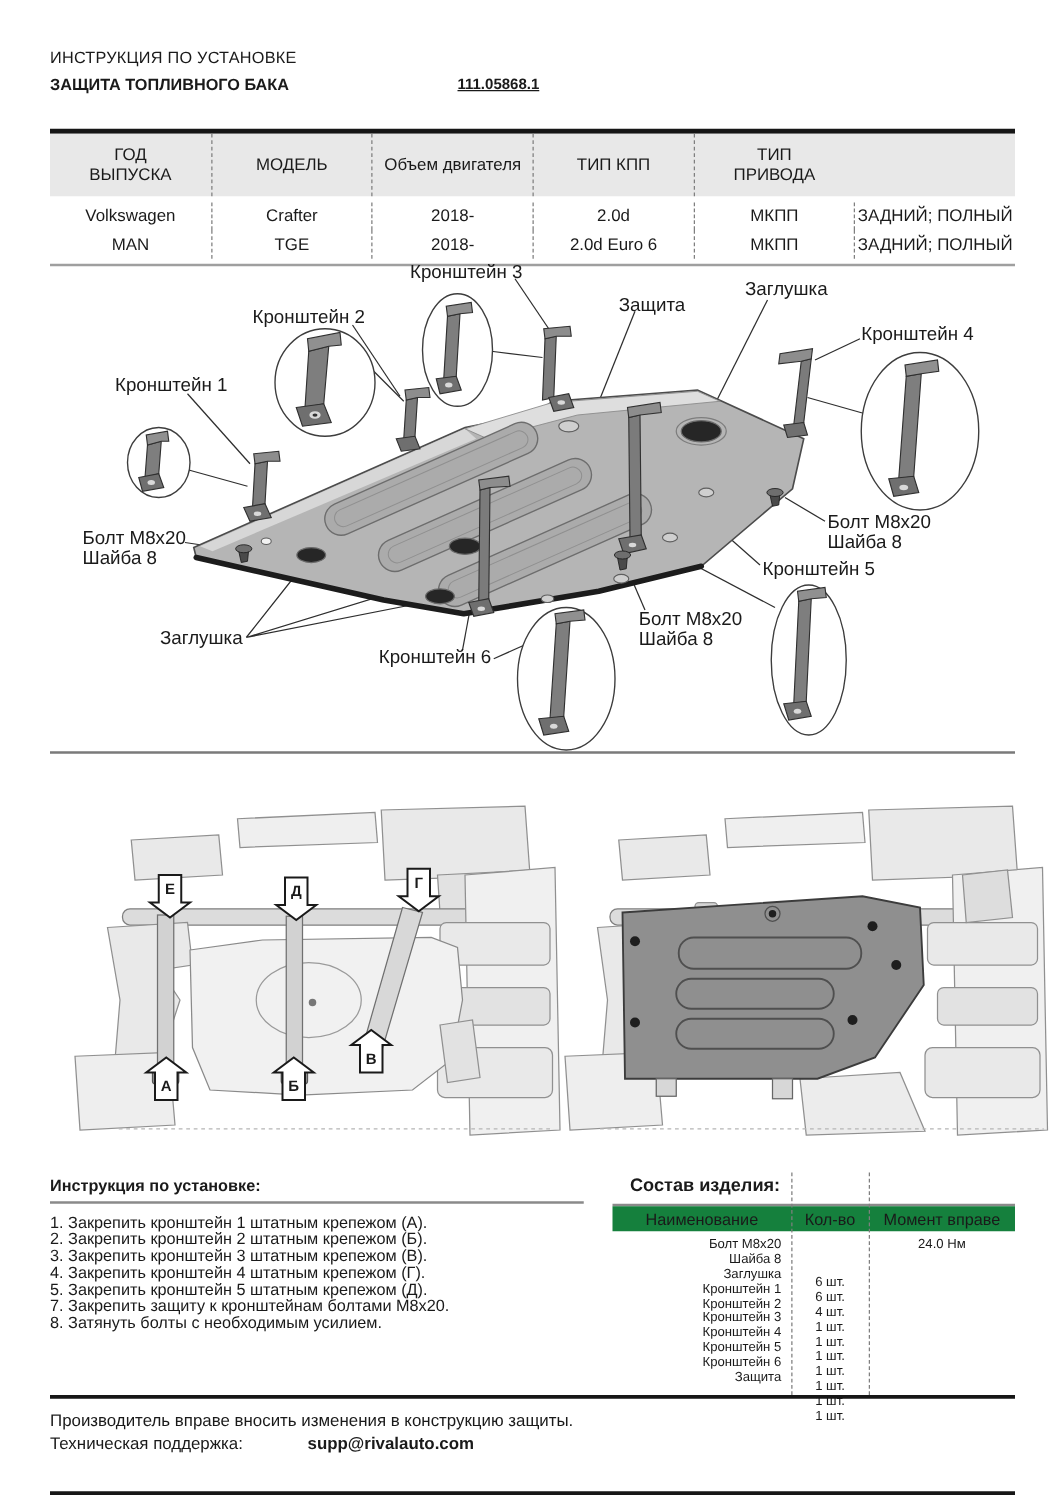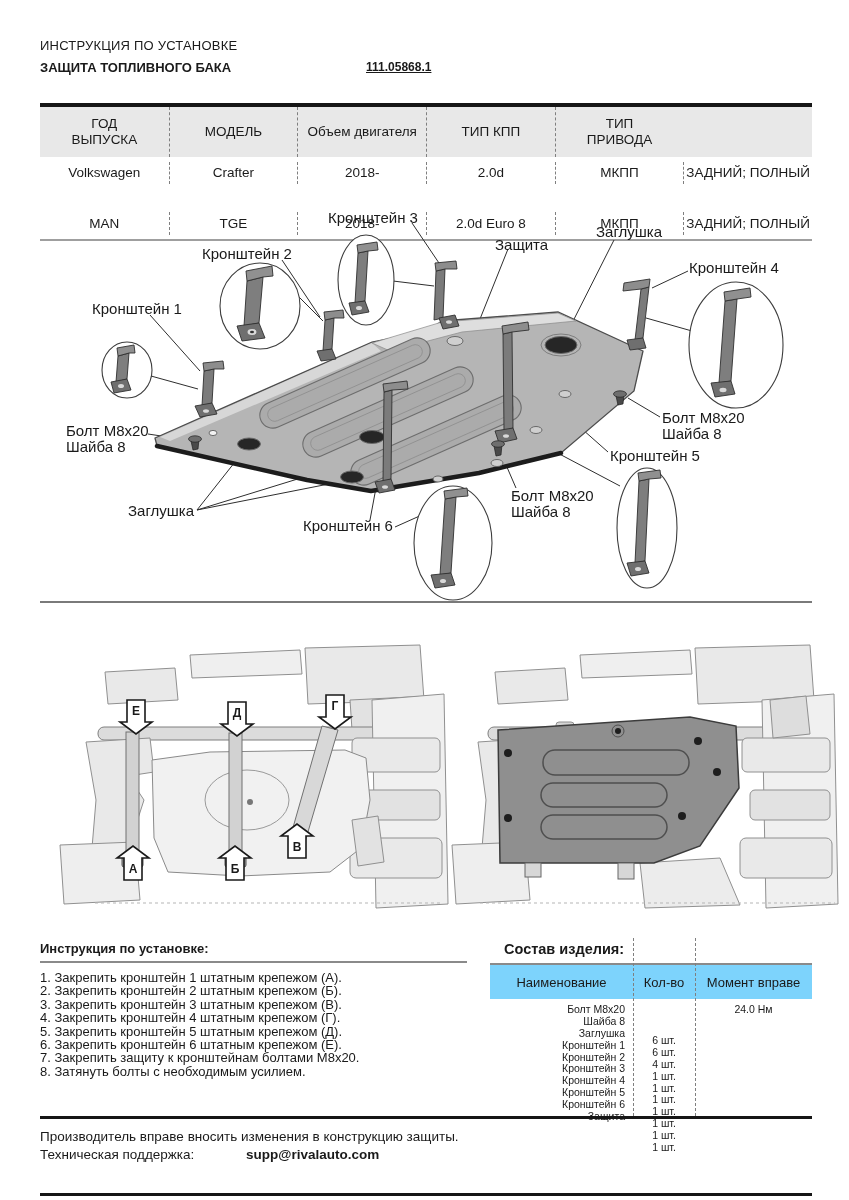--- a/index.html
+++ b/index.html
@@ -31,21 +31,21 @@
 
   
   .ins-title{left:40px;top:941px;font-size:13px;font-weight:bold;}
   .ins-rule{left:40px;top:961px;width:427px;height:2px;background:#8a8a8a;}
   .ins-list{left:40px;top:971px;width:440px;font-size:13px;line-height:13.4px;}
   .ins-item{white-space:nowrap;}
 
   
   .parts-title{left:504px;top:941px;font-size:14.5px;font-weight:bold;}
   .parts{left:490px;top:963px;width:322px;border-top:2.5px solid #8a8a8a;}
-  .p-head{display:grid;grid-template-columns:143px 62px 117px;background:#7dd3fc;height:34px;}
+  .p-head{display:grid;grid-template-columns:143px 62px 117px;background:#15803d;height:20px;}
   .p-head div{display:flex;align-items:center;justify-content:center;font-size:13px;}
   .p-body{margin-top:5px;}
   .p-row{display:grid;grid-template-columns:143px 62px 117px;height:11.9px;font-size:10.5px;line-height:11.9px;}
   .p-name{text-align:right;padding-right:8px;}
   .p-qty{text-align:center;margin-top:31px;}
   .p-torque{text-align:center;}
   .dashv{position:absolute;width:0;border-left:1px dashed #7f7f7f;}
 
   
   .f-line1{left:40px;top:1129px;font-size:13.5px;}
@@ -75,25 +75,25 @@
 ПРИВОДА</span></div>
     </div>
     <div class="fit-row fit-body" style="padding-top:5px;">
       <div class="fit-cell">Volkswagen</div>
       <div class="fit-cell">Crafter</div>
       <div class="fit-cell">2018-</div>
       <div class="fit-cell">2.0d</div>
       <div class="fit-cell">МКПП</div>
       <div class="fit-cell">ЗАДНИЙ; ПОЛНЫЙ</div>
     </div>
-    <div class="fit-row fit-body2" style="padding-bottom:4px;margin-top:28px;">
+    <div class="fit-row fit-body2" style="padding-bottom:4px;">
       <div class="fit-cell">MAN</div>
       <div class="fit-cell">TGE</div>
       <div class="fit-cell">2018-</div>
-      <div class="fit-cell">2.0d Euro 8</div>
+      <div class="fit-cell">2.0d Euro 6</div>
       <div class="fit-cell">МКПП</div>
       <div class="fit-cell">ЗАДНИЙ; ПОЛНЫЙ</div>
     </div>
   </div>
 
   <svg class="abs" style="left:0;top:200px" width="849" height="410" viewBox="0 200 849 410">
 
     <g stroke="#2e2e2e" stroke-width="1" fill="none">
       <path d="M412,223 L441,266"></path>
       <path d="M393,281 L434,286"></path>
@@ -314,21 +314,20 @@
   <div class="mletter" style="left:288px;top:837px">В</div>
 
   <div class="abs ins-title">Инструкция по установке:</div>
   <div class="abs ins-rule"></div>
   <div class="abs ins-list">
     <div class="ins-item">1. Закрепить кронштейн 1 штатным крепежом (А).</div>
     <div class="ins-item">2. Закрепить кронштейн 2 штатным крепежом (Б).</div>
     <div class="ins-item">3. Закрепить кронштейн 3 штатным крепежом (В).</div>
     <div class="ins-item">4. Закрепить кронштейн 4 штатным крепежом (Г).</div>
     <div class="ins-item">5. Закрепить кронштейн 5 штатным крепежом (Д).</div>
-    <div class="ins-item">6. Закрепить кронштейн 6 штатным крепежом (Е).</div>
     <div class="ins-item">7. Закрепить защиту к кронштейнам болтами М8х20.</div>
     <div class="ins-item">8. Затянуть болты с необходимым усилием.</div>
   </div>
 
   <div class="abs parts-title">Состав изделия:</div>
   <div class="abs parts">
     <div class="p-head">
       <div>Наименование</div>
       <div>Кол-во</div>
       <div>Момент вправе</div>

